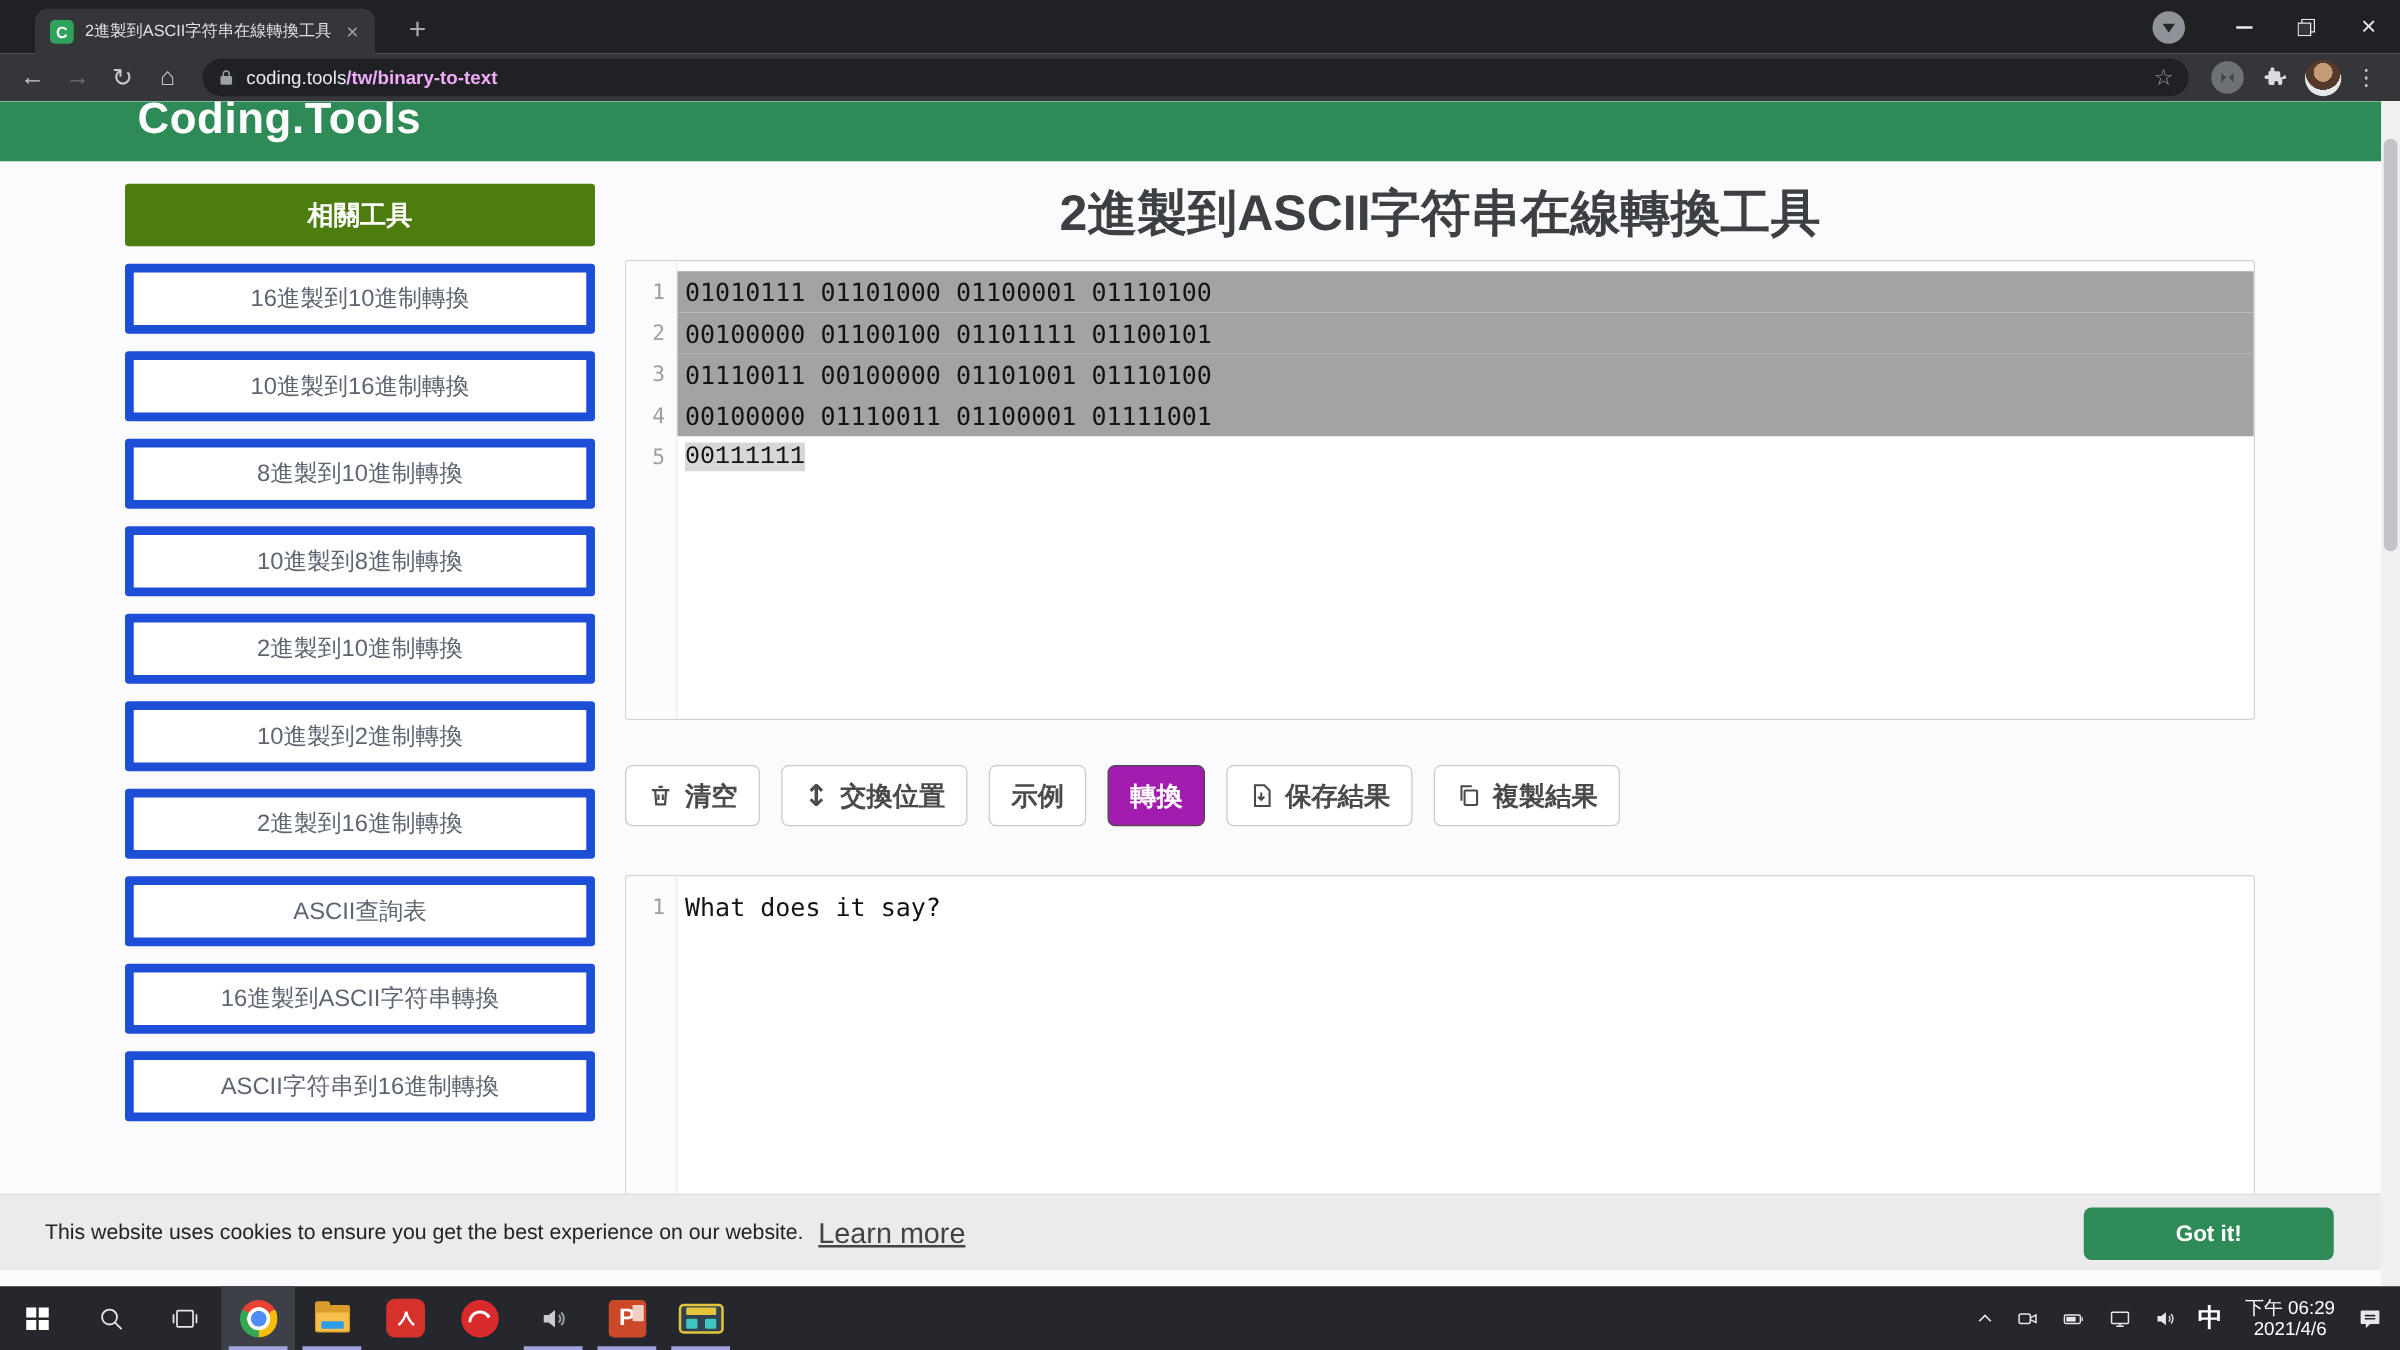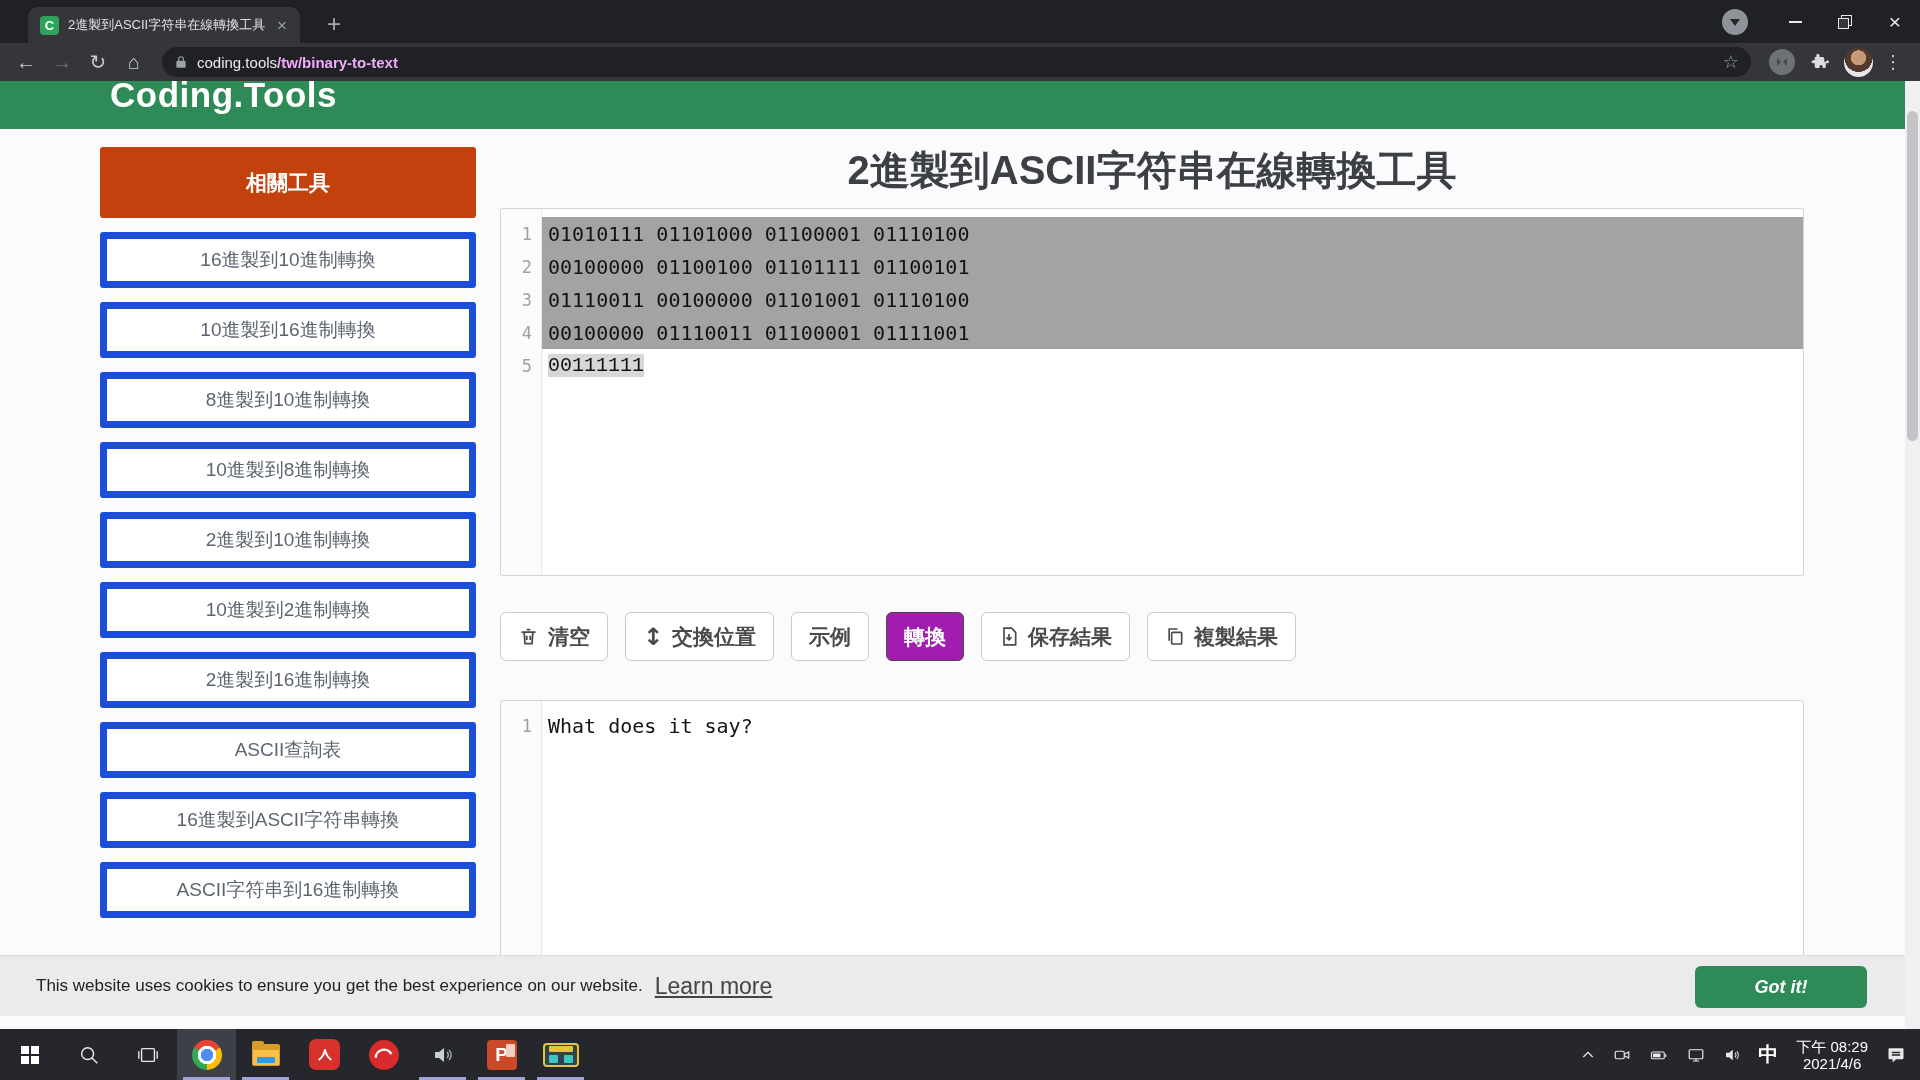--- a/index.html
+++ b/index.html
@@ -41,21 +41,21 @@
   .avatar { width:29px; height:29px; border-radius:50%; margin:0 7px;
             background:radial-gradient(circle at 50% 34%, #c49a77 0 31%, #54392c 32% 58%, #e6e7ea 59%); }
   .kebab { color:#c7cacd; font-size:18px; padding:0 10px 0 4px; }
 
   
   .page { position:absolute; left:0; top:81px; width:1920px; height:948px; background:#fbfbfd; overflow:hidden; }
   .site-header { position:absolute; left:0; top:0; width:1905px; height:48px; background:#2e8b57; overflow:hidden; }
   .site-logo { position:absolute; left:110px; top:-6px; color:#fff; font-size:35px; font-weight:bold; letter-spacing:.5px; }
 
   .sidebar { position:absolute; left:100px; top:66px; width:376px; }
-  .side-header { height:71px; background:#c2410c; border-radius:3px; color:#fff; font-size:21px; font-weight:bold;
+  .side-header { height:50px; background:#4d7c0f; border-radius:3px; color:#fff; font-size:21px; font-weight:bold;
                  display:flex; align-items:center; justify-content:center; }
   .side-item { height:56px; margin-top:14px; background:#fff; border:7px solid #1d4ed8; border-radius:3px;
                color:#5d6570; font-size:19px; display:flex; align-items:center; justify-content:center; }
   .side-item:first-of-type { margin-top:15px; }
 
   .main-title { position:absolute; left:500px; top:62px; width:1304px; text-align:center;
                 font-size:40px; font-weight:bold; color:#3c4043; }
 
   .editor { position:absolute; background:#fff; border:1px solid #d2d2d8; border-radius:3px;
             display:flex; overflow:hidden; font-family:"DejaVu Sans Mono","Liberation Mono",monospace; }
@@ -76,23 +76,23 @@
          background:#fff; border:1px solid #c9c9cf; border-radius:6px;
          font-size:21px; font-weight:bold; color:#4a4a4a; }
   .btn .bicon { display:flex; align-items:center; }
   .btn.primary { background:#a21caf; border-color:#4a4a4a; color:#fff; }
   .swap-glyph { font-size:24px; font-weight:bold; font-family:"DejaVu Sans",sans-serif; }
 
   .cookie-banner { position:absolute; left:0; top:874px; width:1905px; height:61px; background:#ebebee;
                    border-top:1px solid #dcdce0; display:flex; align-items:center; padding-left:36px; }
   .cookie-msg { font-size:17px; color:#222; }
   .cookie-link { font-size:23px; color:#444; text-decoration:underline; margin-left:12px; }
-  .cookie-accept { position:absolute; right:38px; top:10px; width:172px; height:42px; background:#2e8b57;
+  .cookie-accept { position:absolute; right:38px; top:10px; width:200px; height:42px; background:#2e8b57;
                    border:none; border-radius:6px; color:#fff; font-size:18px; font-weight:bold;
-                   display:flex; align-items:center; justify-content:center;font-style:italic; }
+                   display:flex; align-items:center; justify-content:center; }
 
   .scrollbar { position:absolute; right:0; top:0; width:15px; height:948px; background:#f0f0f2; }
   .scroll-thumb { position:absolute; left:2px; top:30px; width:11px; height:330px; background:#c2c4c8; border-radius:6px; }
 
   
   .taskbar { position:absolute; left:0; top:1029px; width:1920px; height:51px; background:#26272c;
              display:flex; align-items:stretch; }
   .tb-cell { width:59px; display:flex; align-items:center; justify-content:center; position:relative; flex:0 0 59px; }
   .tb-cell.running::after { content:""; position:absolute; bottom:0; left:6px; right:6px; height:3px; background:#a3a3dc; }
   .tb-cell.active { background:#3d4046; }
@@ -371,21 +371,21 @@
         </svg>
       </div>
       <div class="tray-cell">
         <svg width="20" height="18" viewBox="0 0 24 24">
           <path d="M4 9v6h4l5 4V5L8 9H4z" fill="#e8e8e8"></path>
           <path d="M16 9a4 4 0 0 1 0 6M18.5 7a7.5 7.5 0 0 1 0 10" stroke="#e8e8e8" stroke-width="1.5" fill="none"></path>
         </svg>
       </div>
       <div class="tray-cell ime">中</div>
       <div class="clock">
-        <div>下午 08:29</div>
+        <div>下午 06:29</div>
         <div>2021/4/6</div>
       </div>
       <div class="tray-cell">
         <svg width="20" height="20" viewBox="0 0 24 24">
           <path d="M4 4h16a1 1 0 0 1 1 1v11a1 1 0 0 1-1 1h-8l-4 4v-4H4a1 1 0 0 1-1-1V5a1 1 0 0 1 1-1z" fill="#e8e8e8"></path>
           <path d="M7 9h10M7 12h10" stroke="#26272c" stroke-width="1.6"></path>
         </svg>
       </div>
     </div>
   </div>

